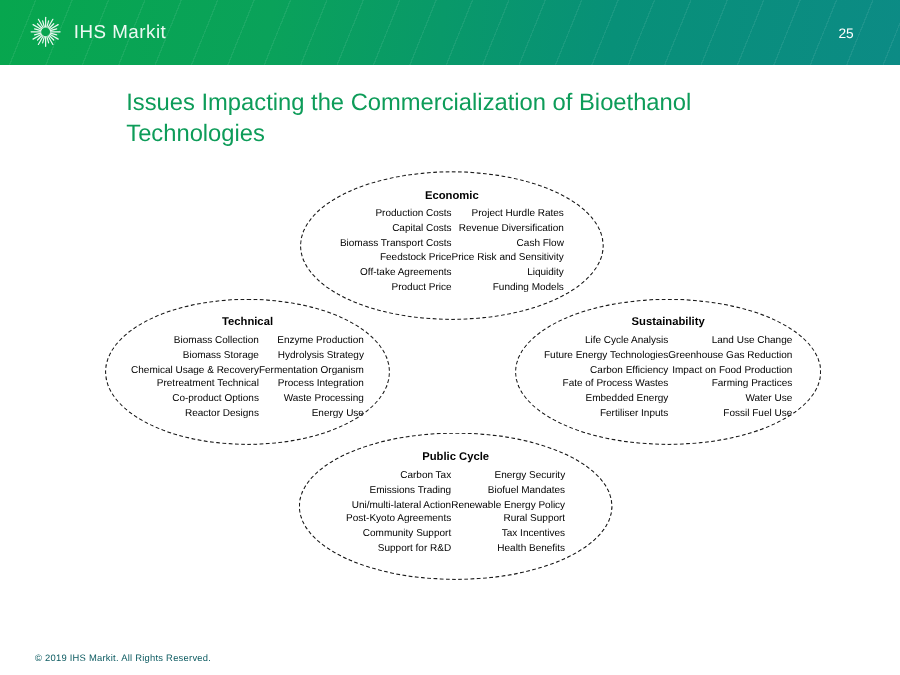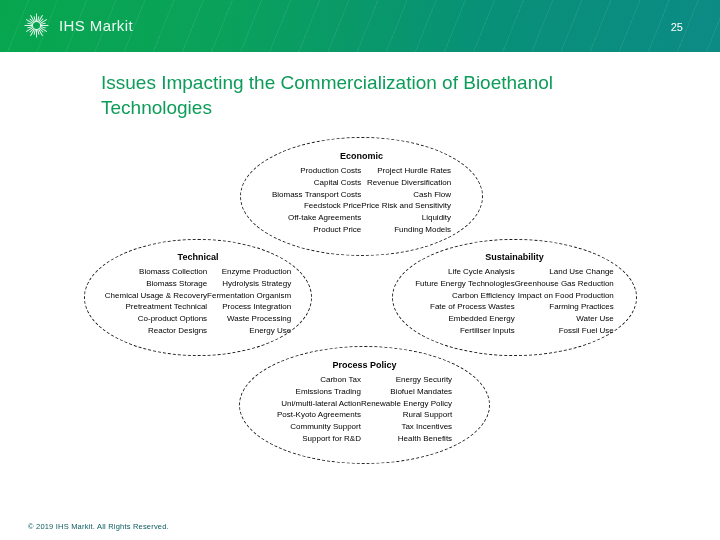--- a/index.html
+++ b/index.html
@@ -38,21 +38,21 @@
   .e-title{font-size:9px;font-weight:700;color:#000;margin-bottom:4px;white-space:nowrap;}
   table.pairs{border-collapse:collapse;}
   table.pairs td{
     font-size:8px;line-height:11.8px;color:#000;
     padding:0;white-space:nowrap;
   }
   td.l{text-align:right;padding-right:4px;margin-top:28px;}
   td.r{text-align:right;padding-left:4px;}
   #g0{left:240px;top:137px;width:243px;height:119px;padding-top:13px;}
   #g1{left:84px; top:239px;width:228px;height:117px;padding-top:12px;}
-  #g2{left:392px;top:239px;width:245px;height:117px;padding-top:12px;}
+  #g2{left:412px;top:239px;width:245px;height:117px;padding-top:12px;}
   #g3{left:239px;top:346px;width:251px;height:118px;padding-top:13px;}
   
   .footer{position:absolute;left:28px;bottom:9px;font-size:7.5px;color:#0B5A60;letter-spacing:0.2px;}
 </style>
 </head>
 <body>
 
 <div class="header">
   <div class="logo">
     <span style="display:flex;">
@@ -182,21 +182,21 @@
         </tr>
     <tr>
           <td class="l">Fertiliser Inputs</td>
           <td class="r">Fossil Fuel Use</td>
         </tr>
   </tbody>
     </table>
 </div>
 
 <div class="ellipse" id="g3">
-  <div class="e-title">Process Policy</div>
+  <div class="e-title">Public Cycle</div>
   <table class="pairs">
     <tbody>
         <tr>
           <td class="l">Carbon Tax</td>
           <td class="r">Energy Security</td>
         </tr>
     <tr>
           <td class="l">Emissions Trading</td>
           <td class="r">Biofuel Mandates</td>
         </tr>

